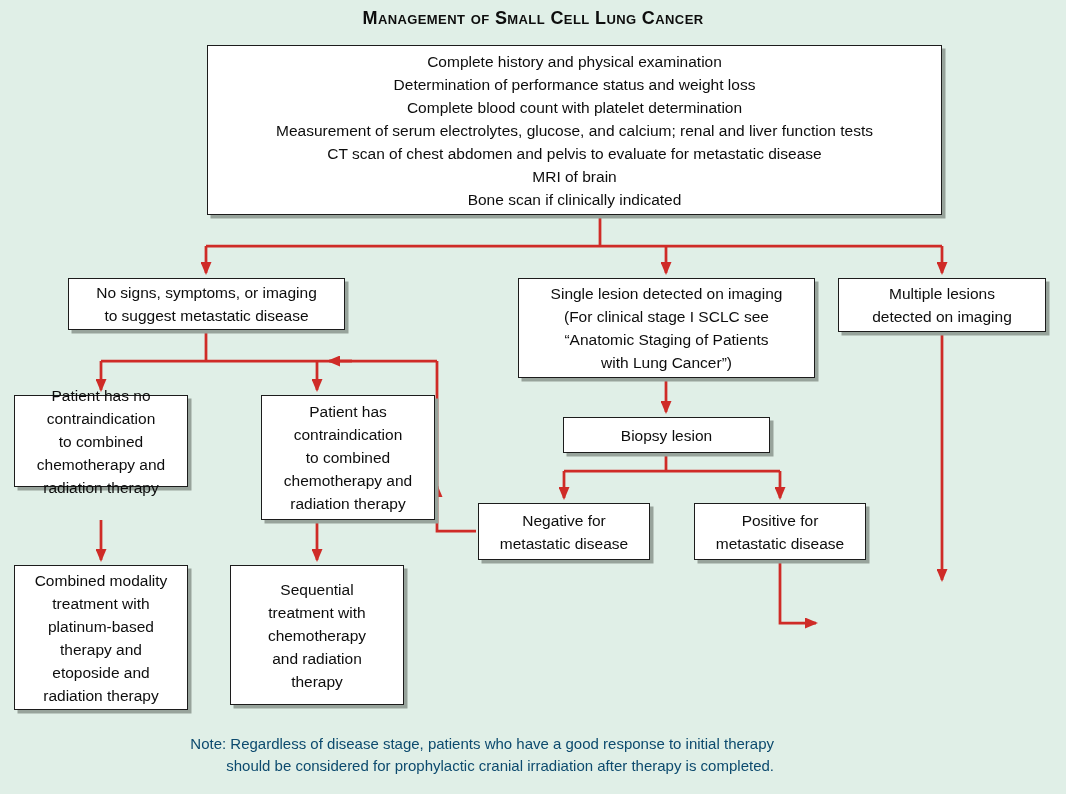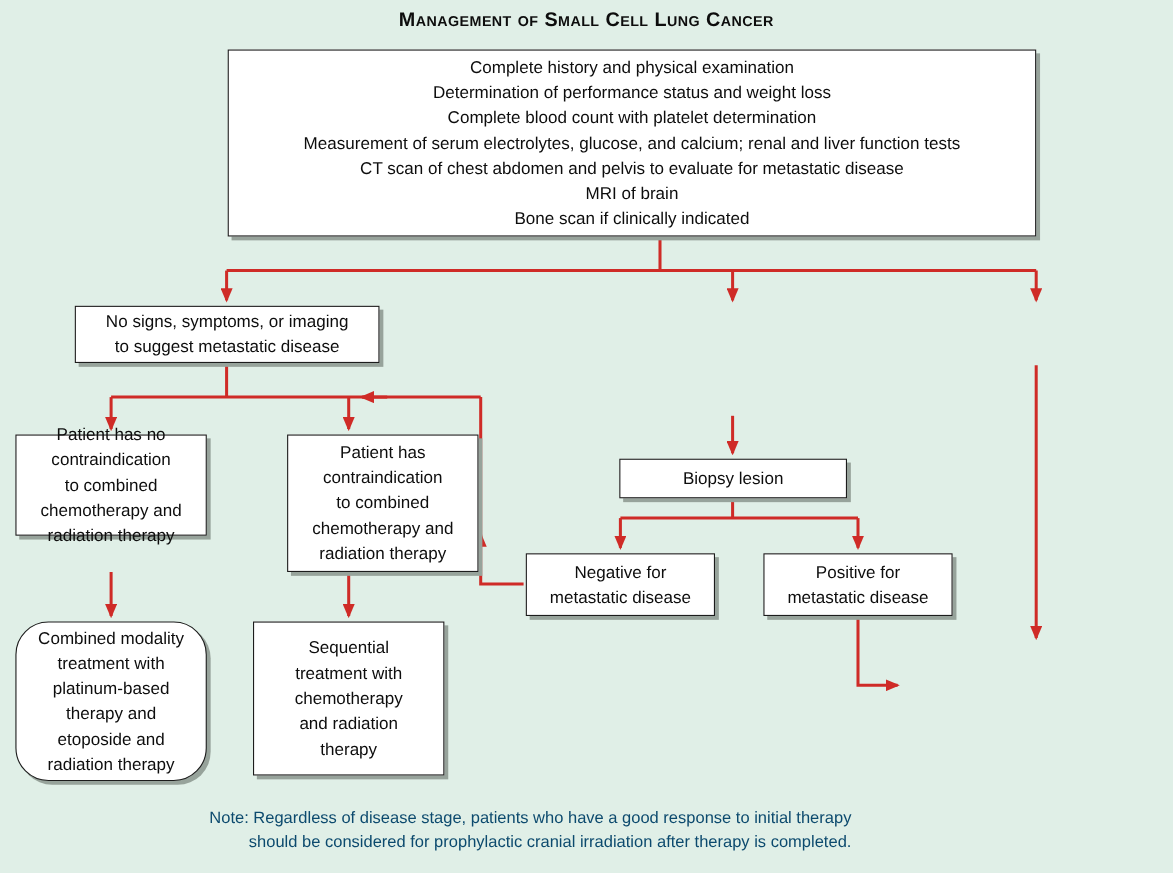--- a/index.html
+++ b/index.html
@@ -36,21 +36,21 @@
   }
   .box-workup      {left:207px;top:45px; width:735px;height:170px;line-height:23px;}
   .box-no-signs    {left:68px; top:278px;width:277px;height:52px;}
   .box-single      {left:518px;top:278px;width:297px;height:100px;}
   .box-multiple    {left:838px;top:278px;width:208px;height:54px;}
   .box-patient-no  {left:14px; top:395px;width:174px;height:92px;}
   .box-patient-has {left:230px;top:395px;width:174px;height:125px;margin-left:31px;}
   .box-biopsy      {left:563px;top:417px;width:207px;height:36px;}
   .box-negative    {left:478px;top:503px;width:172px;height:57px;}
   .box-positive    {left:694px;top:503px;width:172px;height:57px;}
-  .box-combined    {left:14px; top:565px;width:174px;height:145px;border-radius:30px;}
+  .box-combined    {left:14px; top:565px;width:174px;height:145px;}
   .box-sequential  {left:230px;top:565px;width:174px;height:140px;}
   .box-chemo-alone {left:822px;top:585px;width:226px;height:77px;}
   .note{
     position:absolute;left:14px;top:733px;width:760px;
     font-size:15px;line-height:22px;
     white-space:pre-line;
     text-align:right;
     color:#0c4a6e;
   }
 </style>
@@ -98,20 +98,26 @@
   <div class="flow-box box-workup">Complete history and physical examination
 Determination of performance status and weight loss
 Complete blood count with platelet determination
 Measurement of serum electrolytes, glucose, and calcium; renal and liver function tests
 CT scan of chest abdomen and pelvis to evaluate for metastatic disease
 MRI of brain
 Bone scan if clinically indicated</div>
 
   <div class="flow-box box-no-signs">No signs, symptoms, or imaging
 to suggest metastatic disease</div>
+  <div class="flow-box box-single">Single lesion detected on imaging
+(For clinical stage I SCLC see
+“Anatomic Staging of Patients
+with Lung Cancer”)</div>
+  <div class="flow-box box-multiple">Multiple lesions
+detected on imaging</div>
 
   <div class="flow-box box-patient-no">Patient has no
 contraindication
 to combined
 chemotherapy and
 radiation therapy</div>
   <div class="flow-box box-patient-has">Patient has
 contraindication
 to combined
 chemotherapy and

